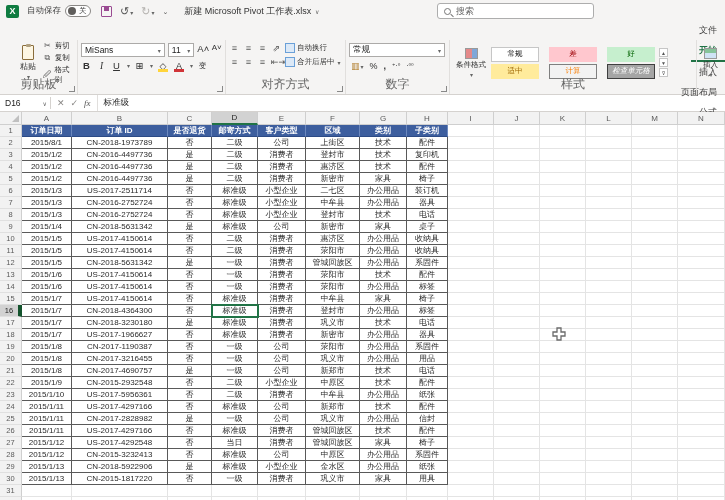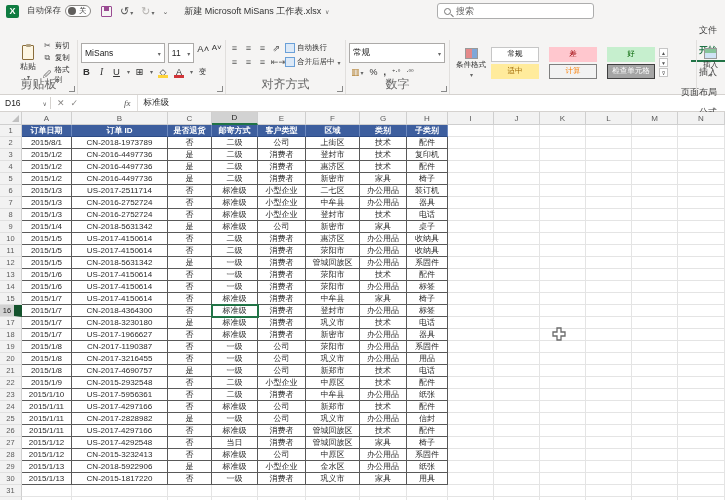--- a/index.html
+++ b/index.html
@@ -33,21 +33,21 @@
   .rgroup { position:relative; border-right:1px solid #e1dfdd; padding:2px 3px 11px; display:flex; }
   .glabel { position:absolute; bottom:1px; left:0; right:0; text-align:center; font-size:12px; color:#666; }
   .launcher { position:absolute; bottom:2px; right:2px; width:6px; height:6px; border-right:1px solid #888; border-bottom:1px solid #888; }
   .bigbtn { display:flex; flex-direction:column; align-items:center; justify-content:center; width:30px; gap:1px;margin-left:12px; }
   .bigbtn .txt { font-size:8px; color:#333; }
   .clip-ic { width:12px; height:15px; border:1px solid #8a6d3b; border-radius:1px; background:#fdf6e3; position:relative; }
   .clip-ic::before { content:""; position:absolute; top:-2px; left:3px; width:5px; height:3px; background:#b0a080; border-radius:1px; }
   .minicol { display:flex; flex-direction:column; justify-content:center; gap:2px; }
   .minibtn { display:flex; align-items:center; gap:3px; font-size:7.5px; color:#333; padding:0 2px; }
   .mini-ic { font-size:8px; width:9px; text-align:center; color:#555; }
-  .combo { background:#fff; border:1px solid #acaaa8; height:20px; display:flex; align-items:center; justify-content:space-between; padding:0 3px; font-size:8.5px; color:#222; }
+  .combo { background:#fff; border:1px solid #acaaa8; height:14px; display:flex; align-items:center; justify-content:space-between; padding:0 3px; font-size:8.5px; color:#222; }
   .fgrid-r { display:flex; align-items:center; gap:4px; margin-top:3px; }
   .fmt { font-size:9.5px; color:#333; width:11px; text-align:center; }
   .fmt.b { font-weight:bold; } .fmt.i { font-style:italic; font-family:"Liberation Serif",serif; } .fmt.u { text-decoration:underline; }
   .colorbar { position:relative; width:12px; text-align:center; font-size:9px; }
   .colorbar::after { content:""; position:absolute; left:1px; right:1px; bottom:-1px; height:3px; }
   .fillc::after { background:#ffd43b; } .fontc::after { background:#d13438; }
   .alines { font-size:9px; color:#555; width:11px; text-align:center; line-height:1; }
   .wrapbtn, .mergebtn { display:flex; align-items:center; gap:2px; font-size:7.5px; color:#333; }
   .sq-ic { width:10px; height:10px; border:1px solid #6aa0d8; background:#dce9f7; flex:0 0 auto; }
   .chip { width:48px; height:15px; font-size:7.5px; display:flex; align-items:center; justify-content:center; border:1px solid #c6c6c6; overflow:hidden; white-space:nowrap; }
@@ -58,32 +58,32 @@
   .ft-ic { width:13px; height:11px; border:1px solid #999; background:linear-gradient(#7fa7d8 4px,#fff 4px); }
   .ins-ic { width:13px; height:11px; border:1px solid #999; background:linear-gradient(#86c49a 4px,#cfe3f5 4px); }
   .stackbtn { display:flex; flex-direction:column; align-items:center; justify-content:center; gap:1px; font-size:7.5px; color:#333; padding:0 3px; }
 
   
   .formulabar { height:17px; background:#fff; border-bottom:1px solid #d5d2cf; display:flex; align-items:stretch; }
   .namebox { width:50px; display:flex; align-items:center; padding-left:5px; font-size:8.5px; color:#222; }
   .namebox .caret { margin-left:auto; margin-right:3px; }
   .fb-sep { width:1px; background:#d5d2cf; margin:2px 0; }
   .fb-icons { display:flex; align-items:center; gap:6px; padding:0 6px; color:#8a8886; font-size:9px; }
-  .fx { font-style:italic; font-family:"Liberation Serif",serif; color:#555;margin-left:40px; }
+  .fx { font-style:italic; font-family:"Liberation Serif",serif; color:#555; }
   .fb-value { flex:1; display:flex; align-items:center; padding-left:6px; font-size:8.5px; color:#222; border-left:1px solid #e1dfdd; }
 
   
   .sheet { position:relative; height:388px; overflow:hidden; background:#fff; }
   .grid { display:grid; }
   .hcell { background:#f2f2f2; border-right:1px solid #cfcfcf; border-bottom:1px solid #cfcfcf; font-size:8px; color:#5a5a5a; display:flex; align-items:center; justify-content:center; }
   .hcell.selhdr { background:#d2d2d2; border-bottom:2px solid #217346; color:#1e1e1e; }
   .corner { background:#f2f2f2; border-right:1px solid #cfcfcf; border-bottom:1px solid #cfcfcf; position:relative; }
   .corner::after { content:""; position:absolute; right:2px; bottom:2px; border-left:7px solid transparent; border-bottom:7px solid #c0c0c0; }
   .gut { background:#f2f2f2; border-right:1px solid #cfcfcf; border-bottom:1px solid #e0e0e0; font-size:7.5px; color:#5a5a5a; display:flex; align-items:center; justify-content:center; }
-  .gut.selhdr { background:#d2d2d2; border-right:8px solid #14532d; color:#1e1e1e; }
+  .gut.selhdr { background:#d2d2d2; border-right:4px solid #14532d; color:#1e1e1e; }
   .cell { background:#fff; border-right:1px solid #e4e4e4; border-bottom:1px solid #e4e4e4; font-size:8px; color:#2a2a2a; display:flex; align-items:center; justify-content:center; overflow:hidden; white-space:nowrap; }
   .cell.thead { background:#3d5e9e; color:#fff; font-weight:bold; border-right:1px solid #6c88bd; border-bottom:1px solid #2c4a85; }
   .cell.tdata { border-right:1px solid #595959; border-bottom:1px solid #595959; }
   .cell.selcell { outline:2px solid #217346; outline-offset:-1px; position:relative; z-index:2; }
   .cursor { position:absolute; z-index:5; pointer-events:none; }
 </style>
 </head>
 <body>
 
 <div class="titlebar">
@@ -93,21 +93,21 @@
     <span class="toggle">
       <span class="knob"></span>
       <span class="toggle-state">关</span>
     </span>
   </div>
   <span class="save-ic"></span>
   <span class="qat-btn">↺<span class="caret">▾</span></span>
   <span class="qat-btn dis">↻<span class="caret">▾</span></span>
   <span class="qat-btn" style="font-size:7px;">⌄</span>
   <span class="doc-title">
-    <span>新建 Microsoft MiSans 工作表.xlsx</span> <span class="caret">∨</span>
+    <span>新建 Microsoft Pivot 工作表.xlsx</span> <span class="caret">∨</span>
   </span>
   <div class="searchbox">
     <span class="mag"></span>
     <span>搜索</span>
   </div>
 </div>
 
 <div class="tabrow">
     <div class="rtab">文件</div>
     <div class="rtab active">开始</div>
@@ -223,27 +223,28 @@
       <span class="cf-ic"></span>
       <span>条件格式</span>
       <span class="caret">▾</span>
     </div>
     <div class="chipwrap">
         <div class="chip" style="background: rgb(255, 255, 255); color: rgb(0, 0, 0); border-color: rgb(198, 198, 198);">常规</div>
         <div class="chip" style="background: rgb(255, 199, 206); color: rgb(156, 0, 6); border-color: rgb(255, 199, 206);">差</div>
         <div class="chip" style="background: rgb(198, 239, 206); color: rgb(0, 97, 0); border-color: rgb(198, 239, 206);">好</div>
         <div class="chip" style="background: rgb(255, 235, 156); color: rgb(156, 101, 0); border-color: rgb(255, 235, 156);">适中</div>
         <div class="chip" style="background: rgb(242, 242, 242); color: rgb(250, 125, 0); border-color: rgb(127, 127, 127);">计算</div>
-        <div class="chip" style="background: rgb(165, 165, 165); color: rgb(255, 255, 255); border-color: rgb(63, 63, 63);">检查单元格</div>
+        <div class="chip" style="background: rgb(165, 165, 165); color: rgb(255, 255, 255); border-color: rgb(63, 63, 63); font-style: italic;">检查单元格</div>
       </div>
     <div class="galbtns">
       <div>▲</div>
       <div>▼</div>
       <div>⊽</div>
     </div>
+    <div class="glabel">样式</div>
   </div>
 
   <div class="rgroup" style="width:28px; border-right:none;">
     <div class="stackbtn">
       <span class="ins-ic"></span>
       <span>插入</span>
       <span class="caret">▾</span>
     </div>
   </div>
 </div>

